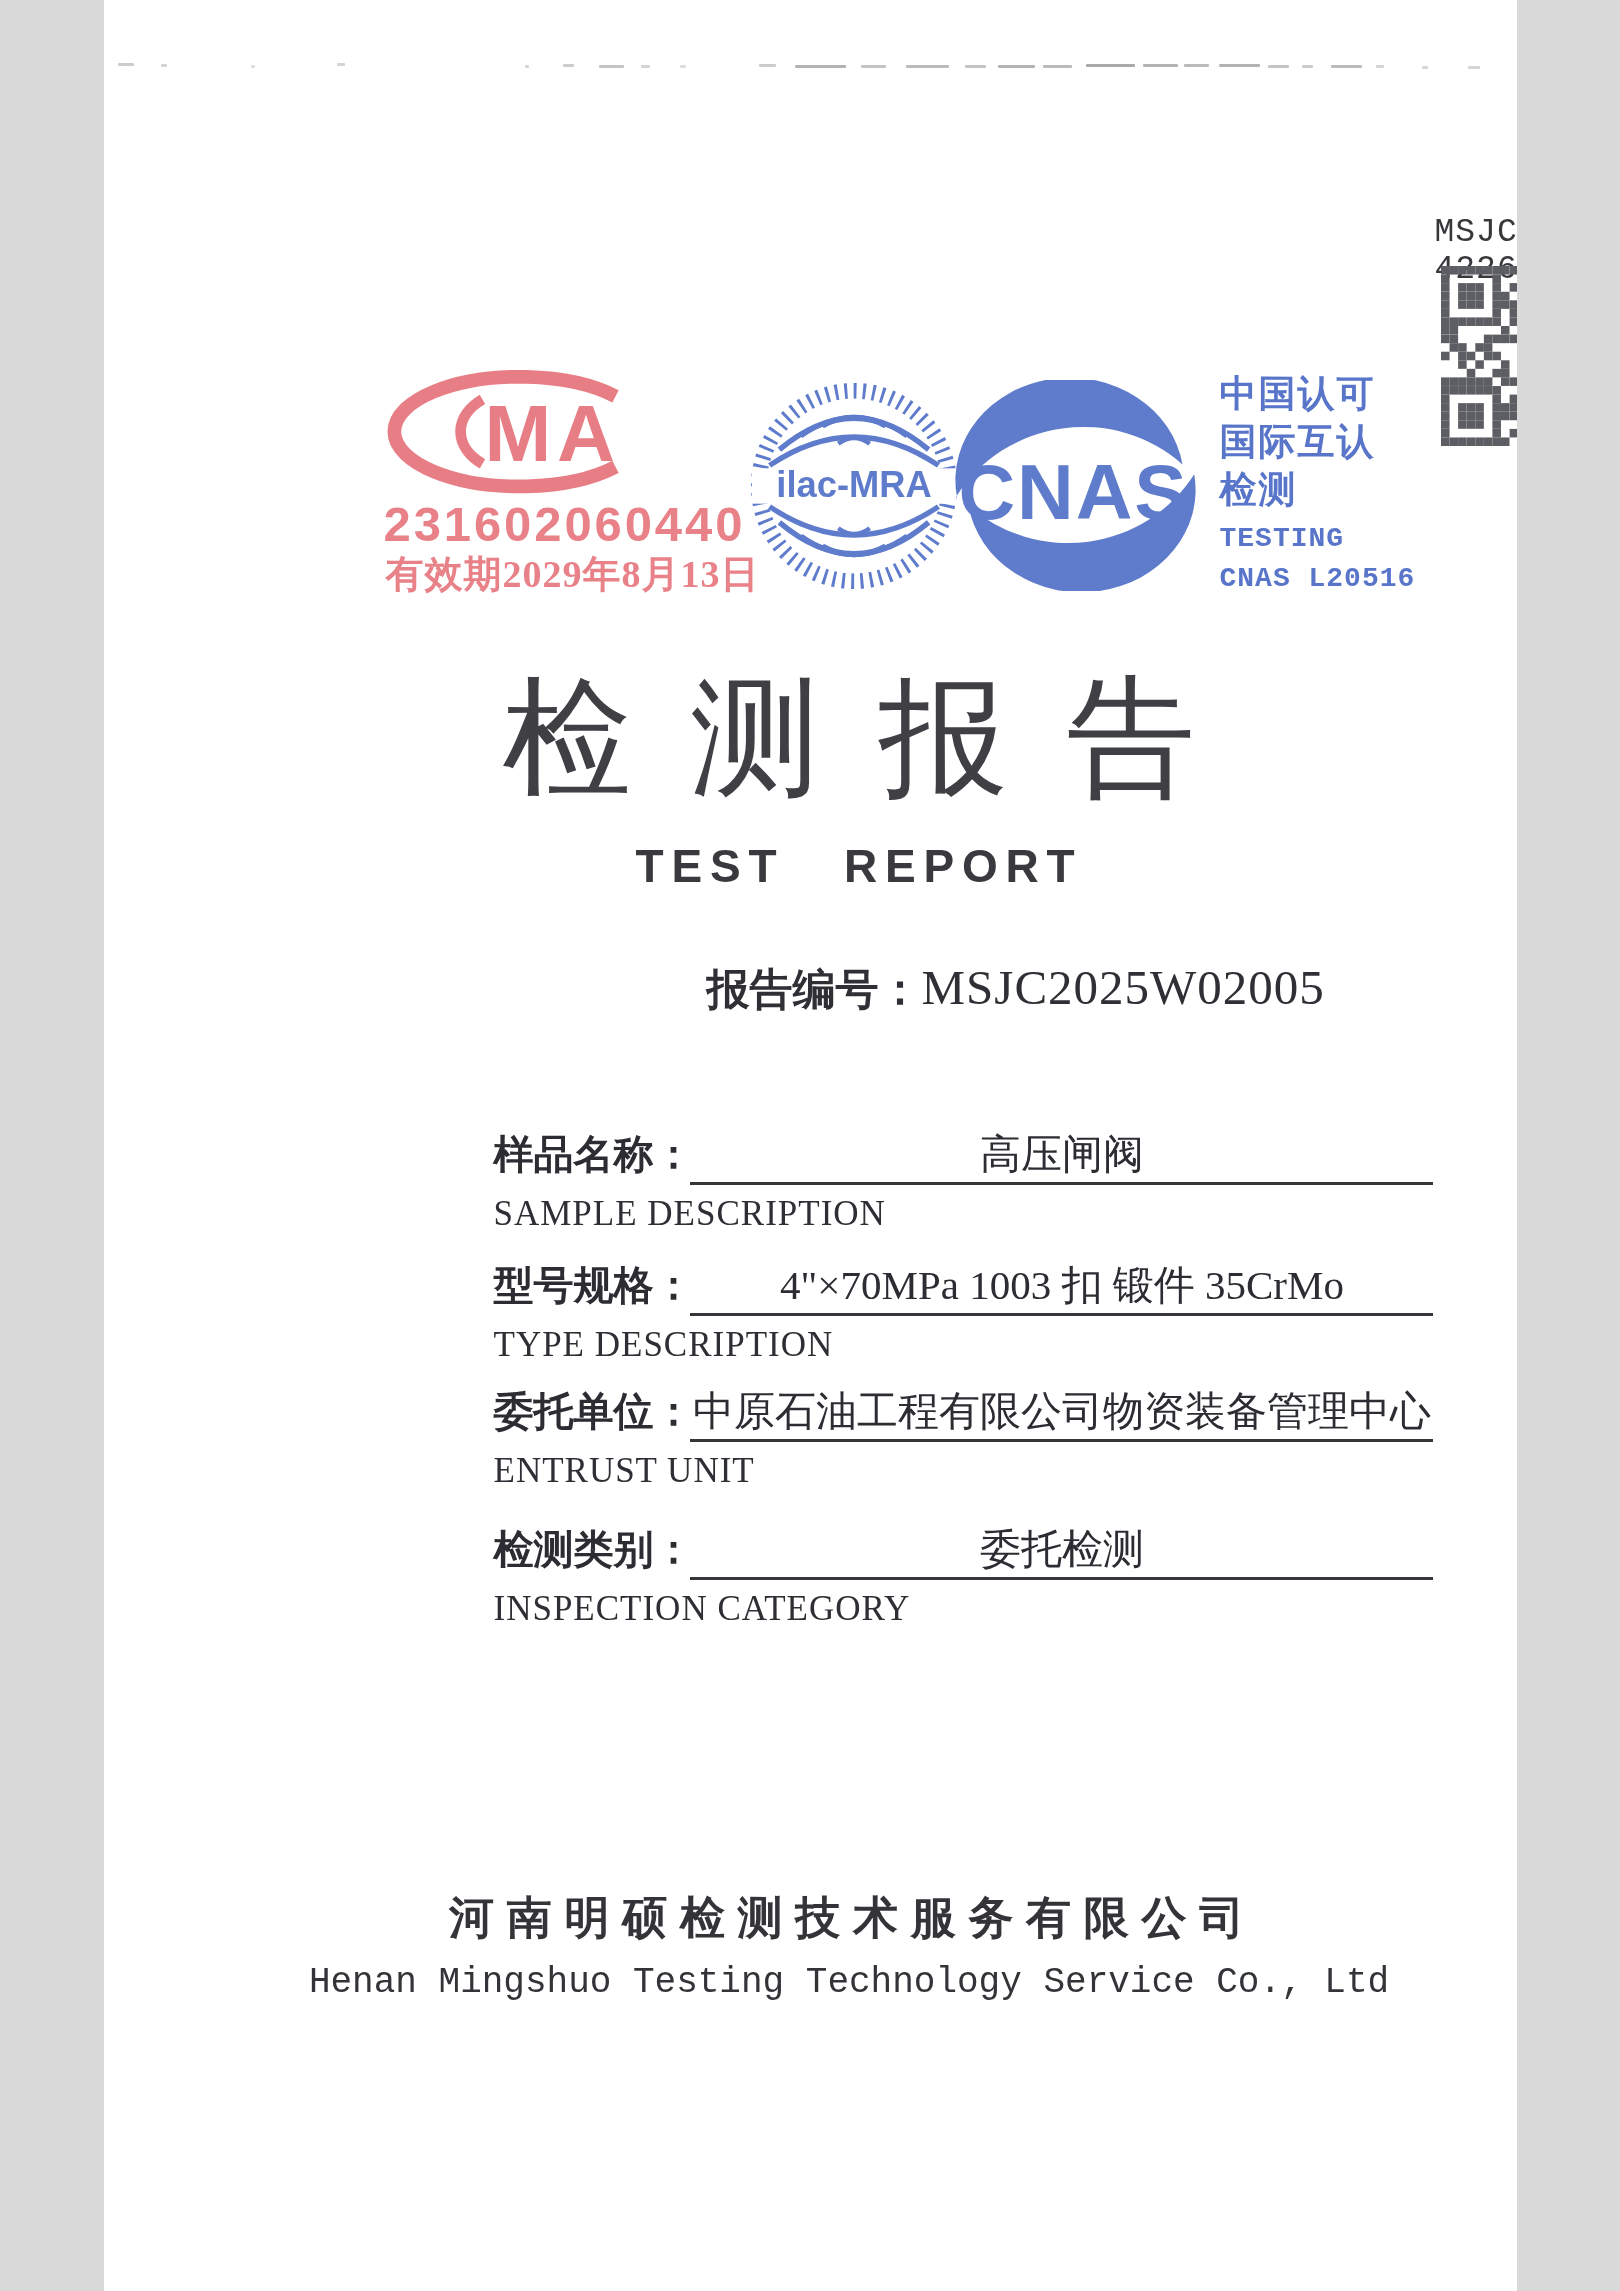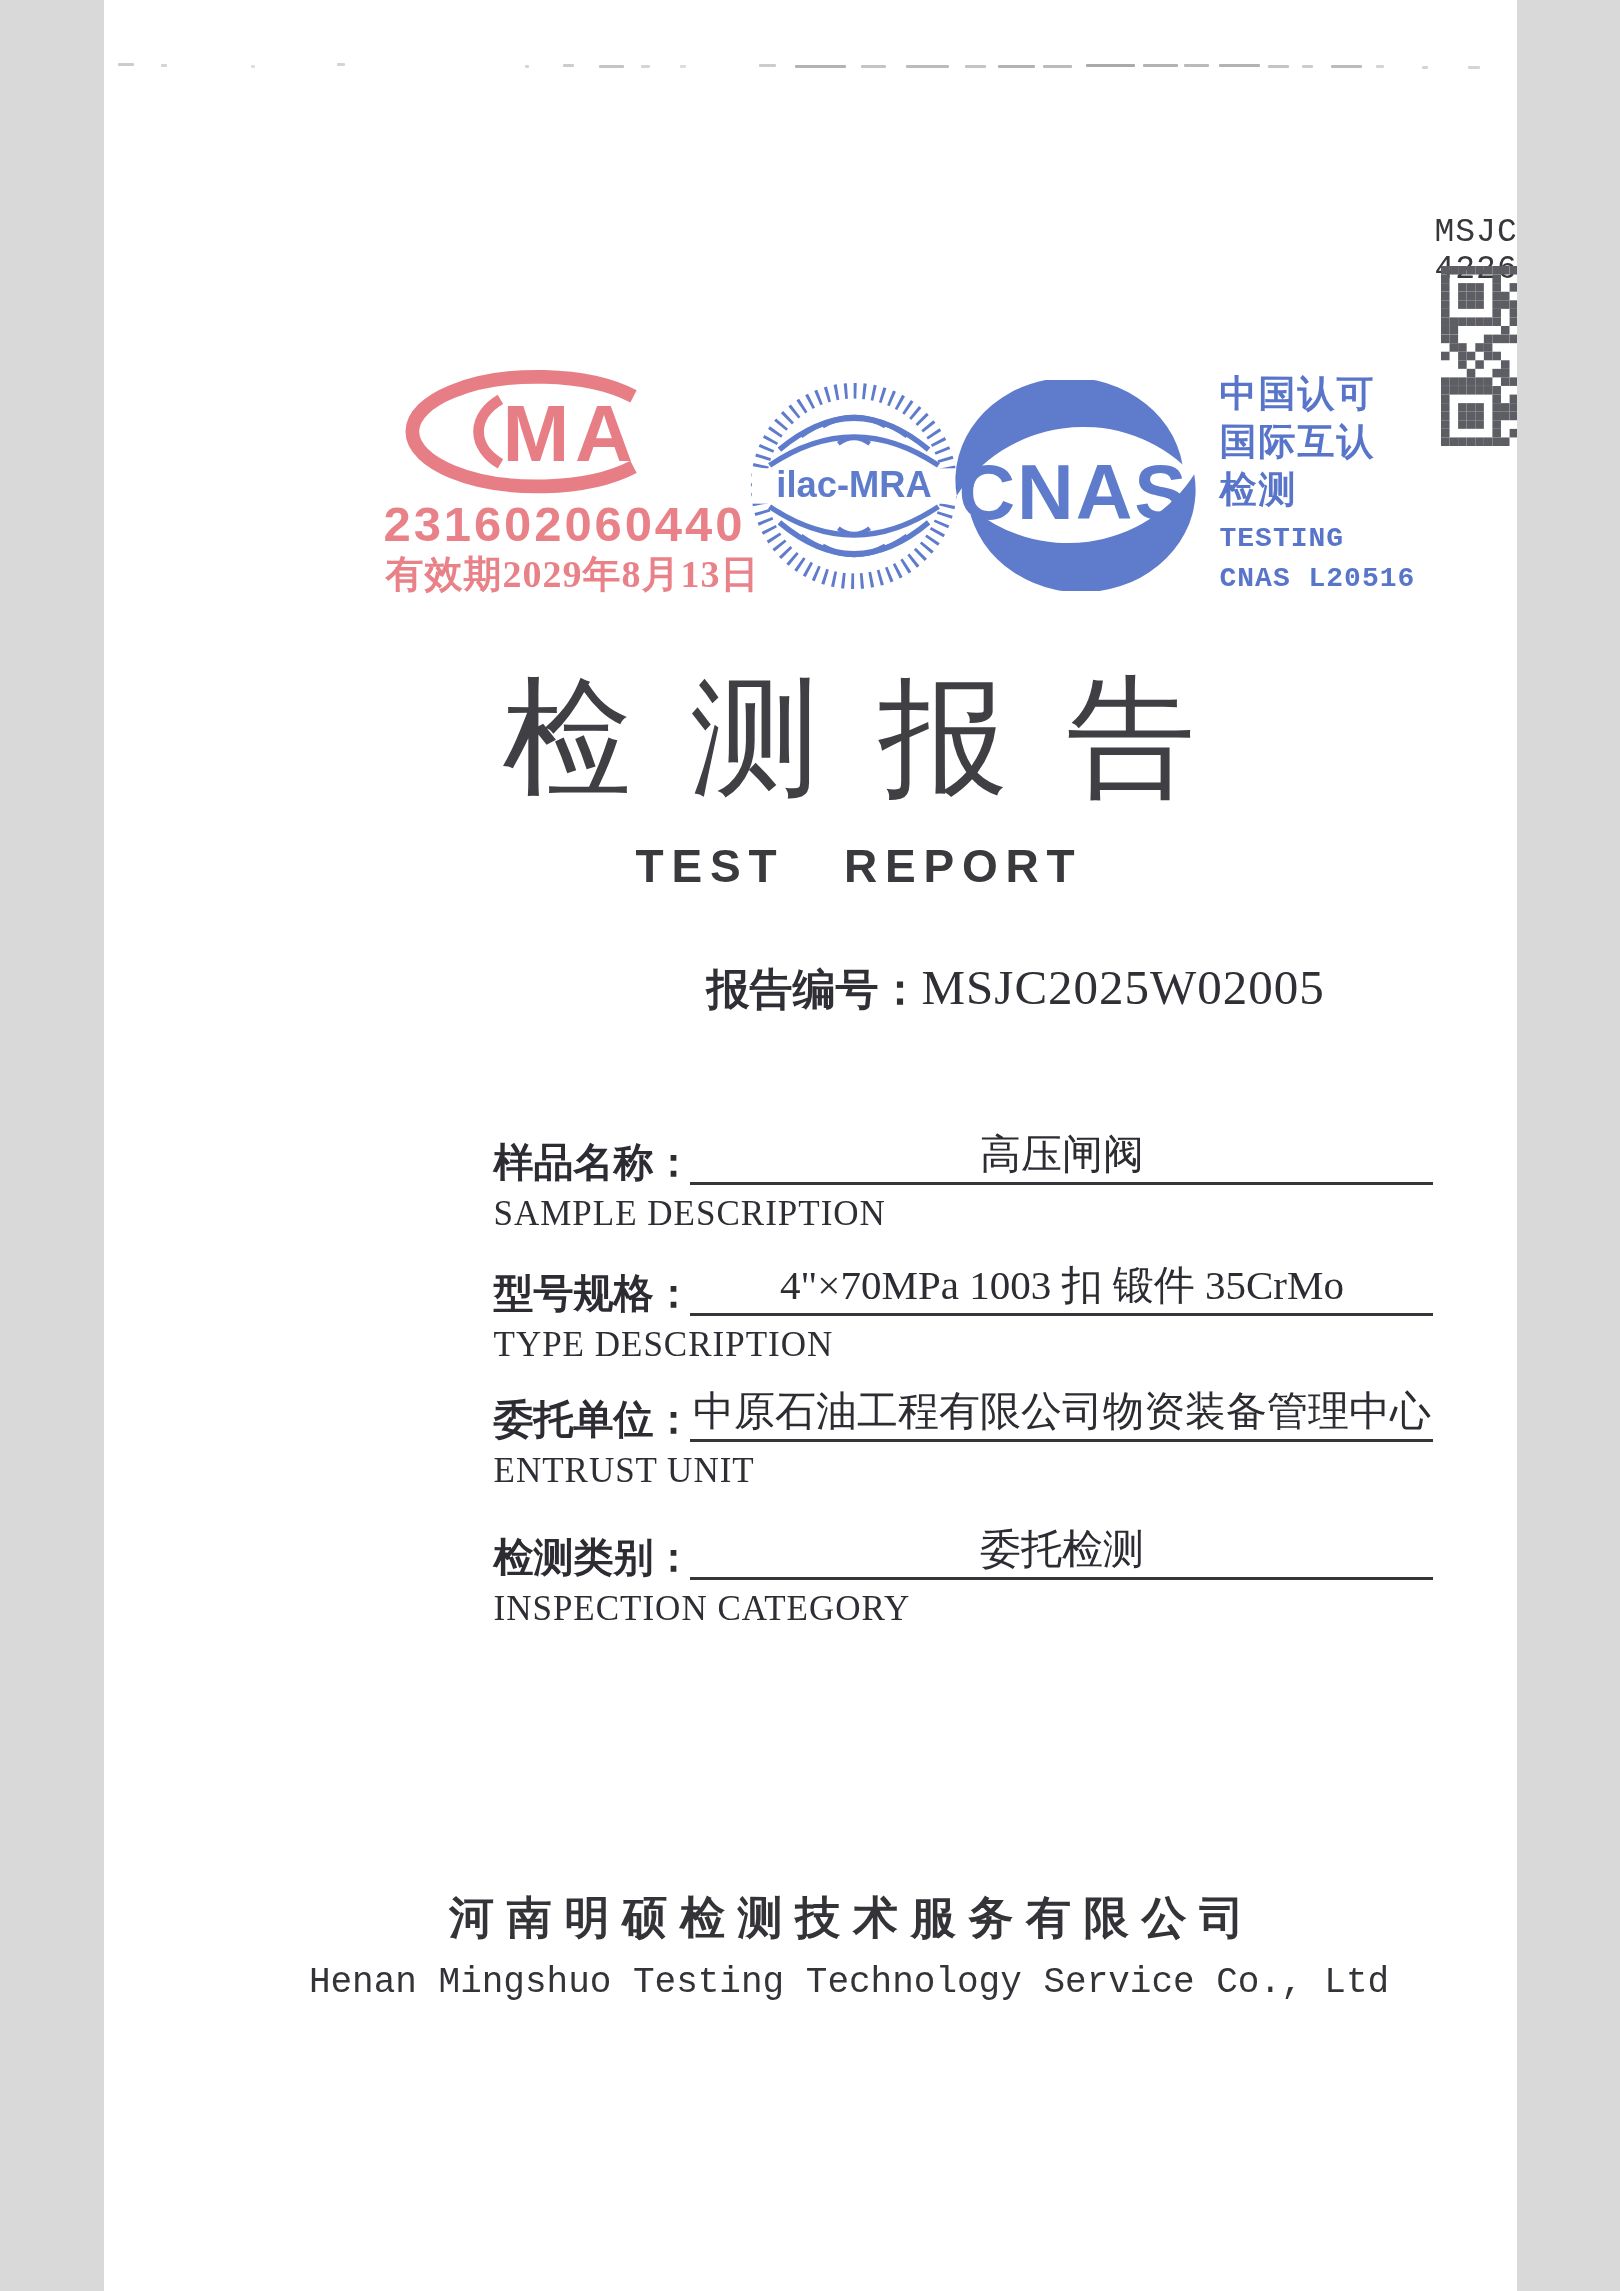--- a/index.html
+++ b/index.html
@@ -13,21 +13,21 @@
 
   
   .doc-code{
     position:absolute;left:1331px;top:214px;
     font-family:"Liberation Mono","DejaVu Sans Mono",monospace;
     font-size:33px;letter-spacing:1px;color:#38383c;
   }
   .qr{position:absolute;left:1337px;top:266px;width:180px;height:180px;}
 
   
-  .cma{position:absolute;left:277px;top:368px;width:325px;opacity:.82;}
+  .cma{position:absolute;left:259px;top:368px;width:325px;opacity:.82;}
   .cma svg{display:block;}
   .cma-no{
     position:absolute;left:280px;top:496px;width:314px;
     font-family:"Liberation Sans",sans-serif;font-weight:bold;
     font-size:49px;letter-spacing:2.9px;color:#e4626b;opacity:.8;white-space:nowrap;
   }
   .cma-valid{
     position:absolute;left:282px;top:549px;width:323px;
     font-family:"Liberation Serif",serif;font-weight:bold;
     font-size:38px;letter-spacing:1px;color:#e4626b;opacity:.8;white-space:nowrap;
@@ -55,21 +55,21 @@
     font-size:46px;letter-spacing:7.8px;word-spacing:39px;color:#3a3a3e;
   }
   .report-no{position:absolute;left:603px;top:959px;white-space:nowrap;}
   .report-no .lbl{font-weight:bold;font-size:43px;color:#2f2f35;}
   .report-no .val{font-size:49px;letter-spacing:1px;color:#2f2f35;}
 
   
   .field{position:absolute;left:390px;width:961px;}
   .field .row{position:relative;height:53px;}
   .field .flabel{
-    position:absolute;left:0;top:8px;font-weight:600;font-size:40px;color:#2c2c32;white-space:nowrap;
+    position:absolute;left:0;top:0;font-weight:600;font-size:40px;color:#2c2c32;white-space:nowrap;
   }
   .field .fvalue{
     position:absolute;left:196px;top:0;width:745px;text-align:center;
     font-size:41px;color:#2c2c32;white-space:nowrap;
   }
   .field .fline{position:absolute;left:196px;top:55px;width:743px;height:2.9px;background:#35353a;}
   .field .flabel-en{
     position:absolute;left:0;top:67px;font-size:35px;letter-spacing:1px;color:#2e2e34;white-space:nowrap;
   }
   #field-0{top:1127px;} #field-1{top:1258px;} #field-2{top:1384px;} #field-3{top:1522px;}

